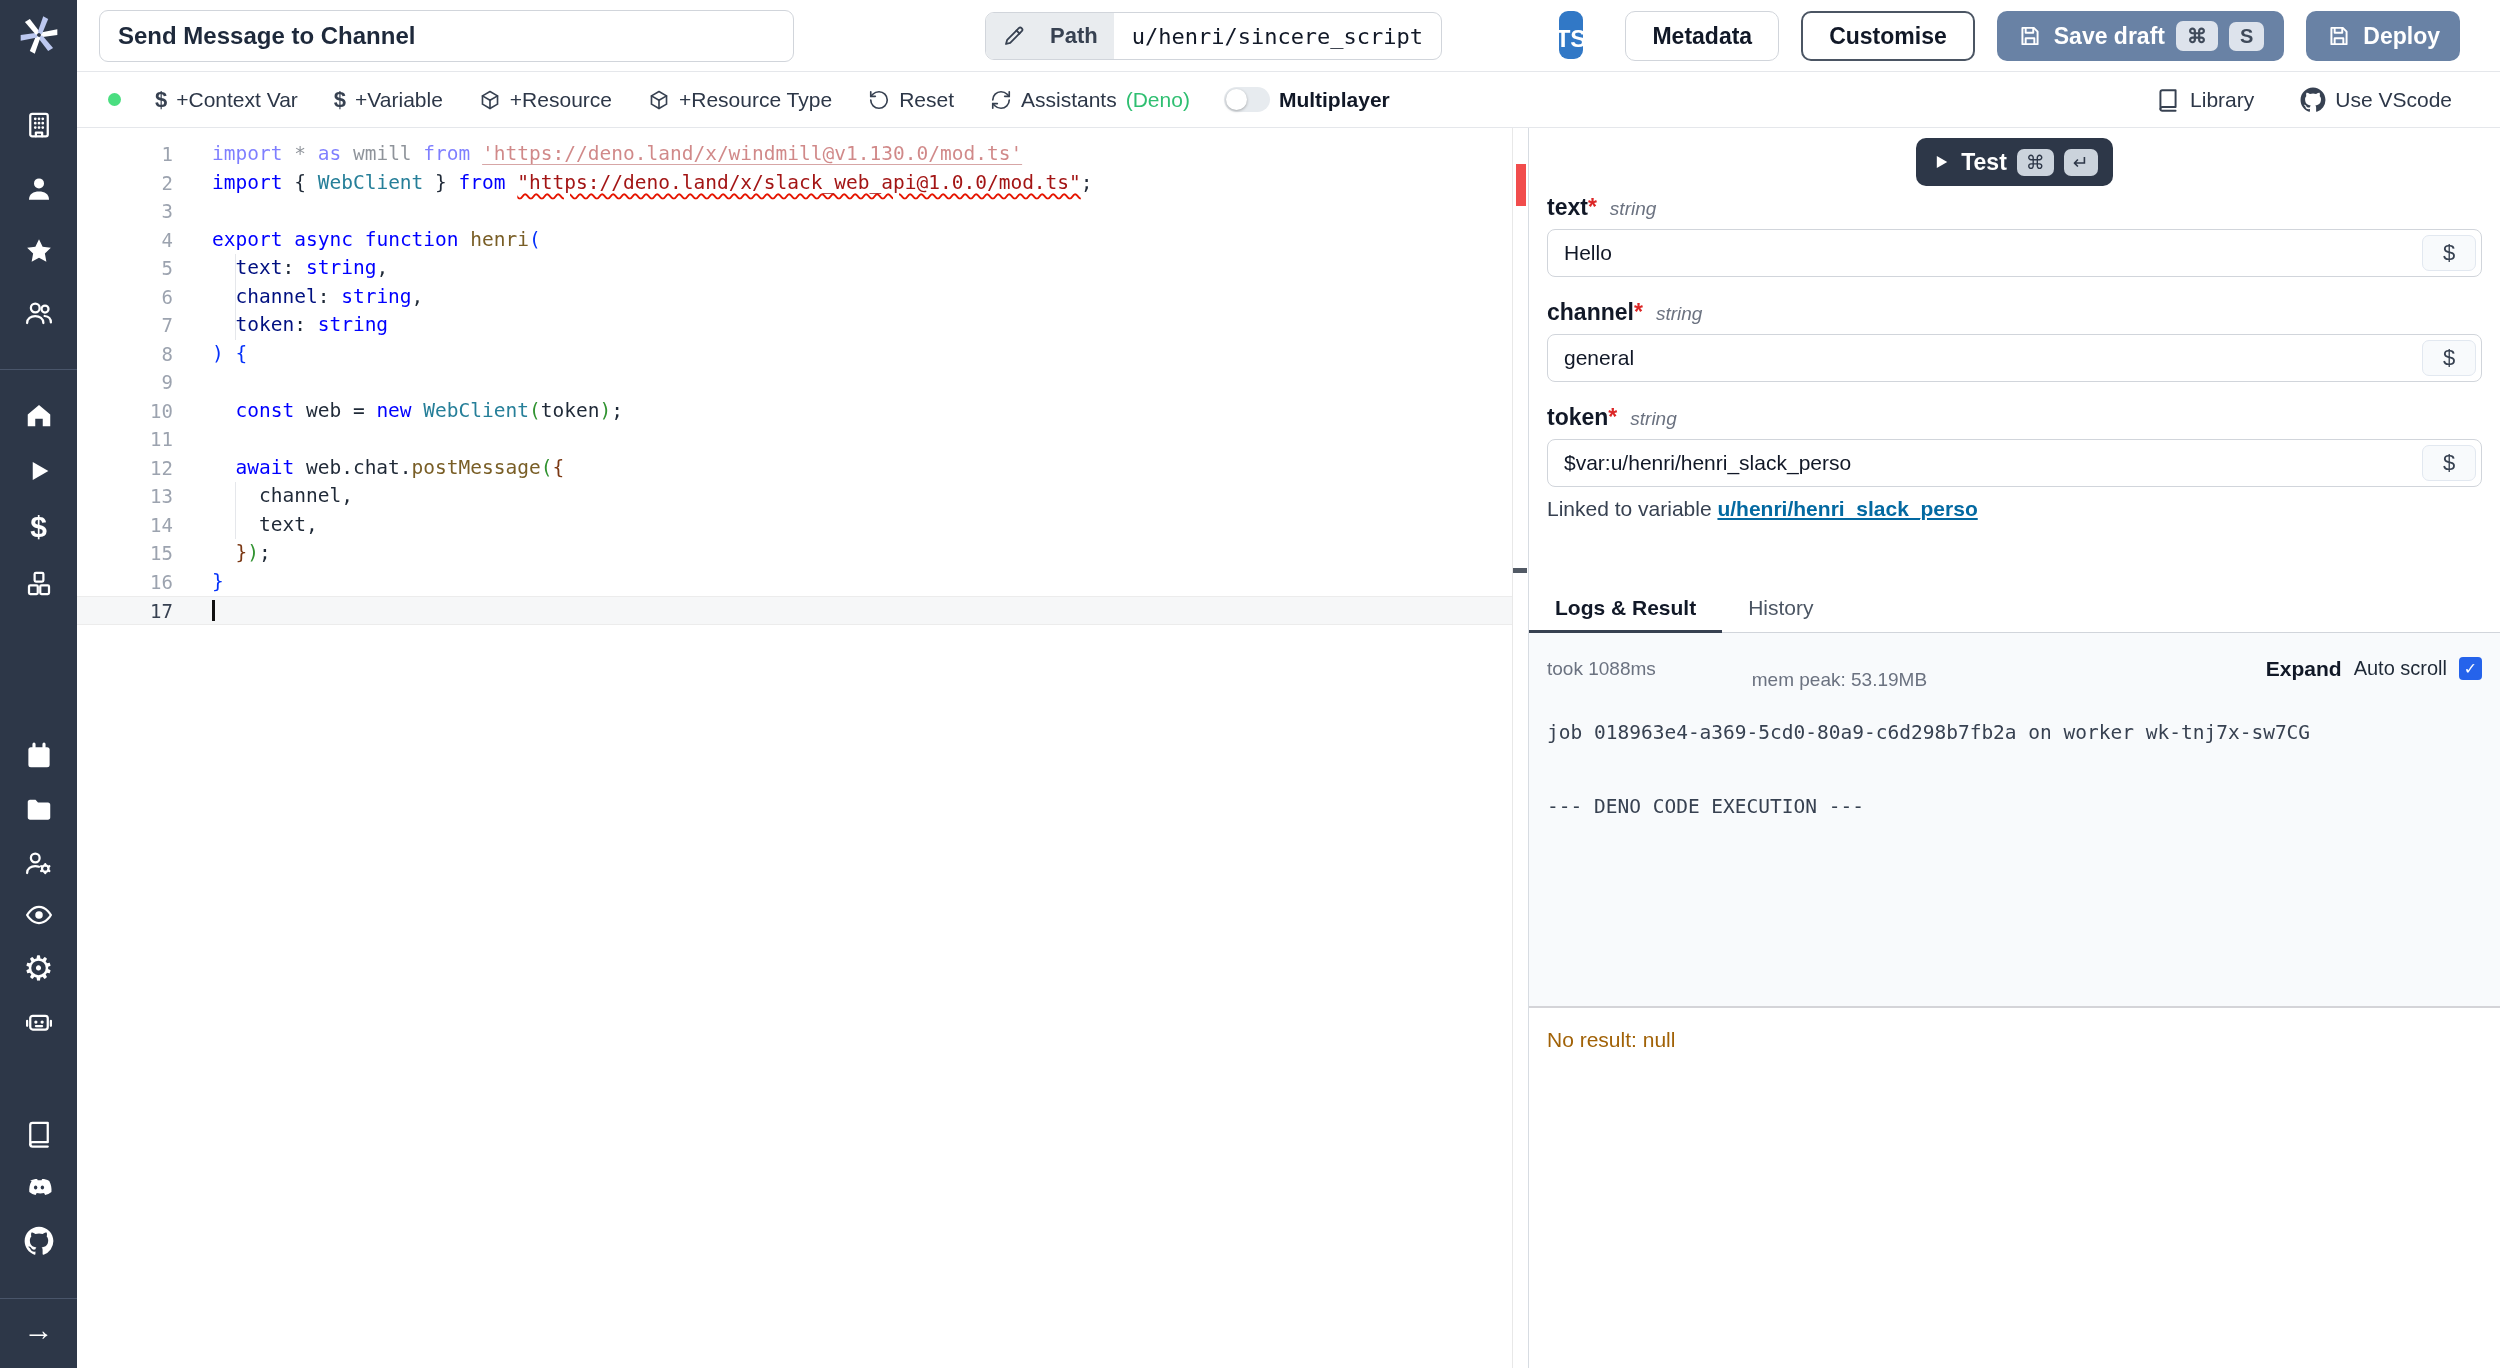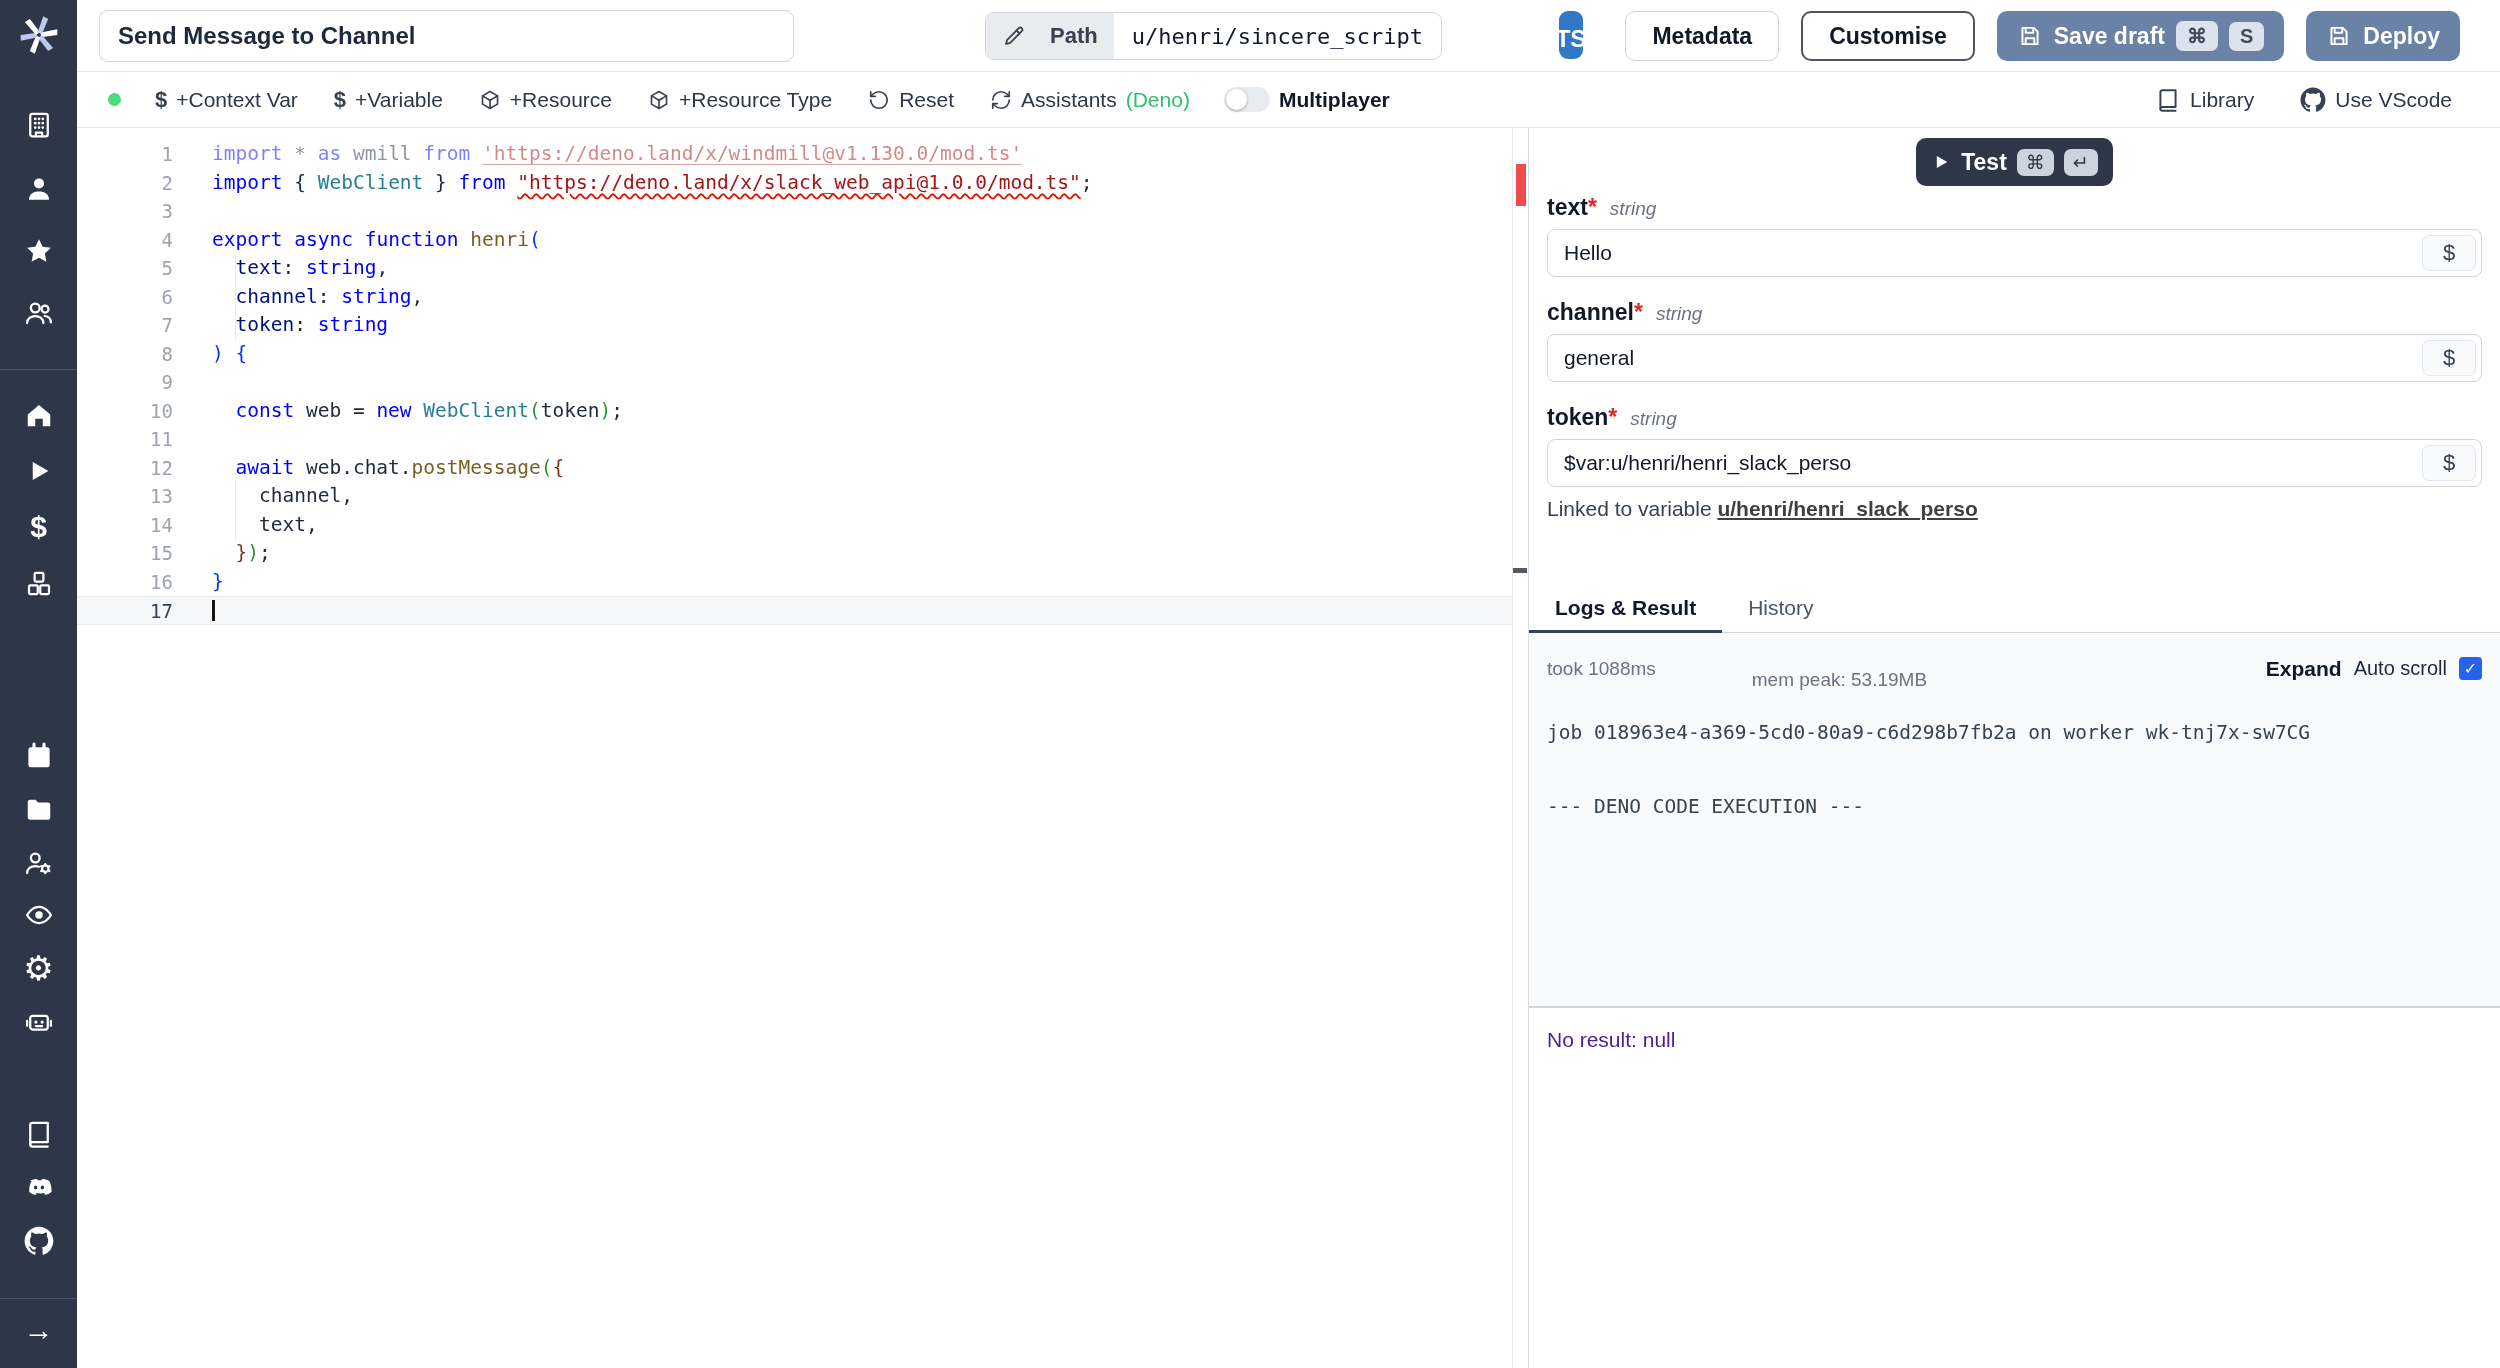--- a/index.html
+++ b/index.html
@@ -65,33 +65,33 @@
   .test-btn { background:#2d3748; border:none; color:#fff; border-radius:10px; height:48px; display:flex; align-items:center; gap:10px; padding:12px 15px; font-family:inherit; font-size:23px; font-weight:700; cursor:pointer; }
   .kbd-dark { background:#cbd3dc; color:#2d3748; border-radius:7px; padding:2px 9px; font-size:19px; font-weight:400; }
   .field { margin-bottom:22px; }
   .flabel { font-size:23px; font-weight:700; color:#111827; }
   .req { color:#dc2626; font-weight:700; }
   .ftype { font-style:italic; color:#6b7280; font-size:19px; margin-left:13px; font-weight:400; }
   .input { margin-top:8px; height:48px; border:1px solid #d1d5db; border-radius:8px; display:flex; align-items:center; position:relative; background:#fff; }
   .fval { flex:1; border:none; outline:none; background:transparent; font-family:inherit; font-size:21px; color:#111827; padding:0 70px 0 16px; height:100%; }
   .dollar { position:absolute; right:5px; top:5px; bottom:5px; width:54px; background:#f8fafc; border:1px solid #e2e8f0; border-radius:7px; display:flex; align-items:center; justify-content:center; font-size:22px; color:#374151; cursor:pointer; }
   .linked { margin-top:10px; font-size:21px; color:#374151; }
-  .linked a { color:#404040; font-weight:700; text-decoration:underline; cursor:pointer; }
+  .linked a { color:#0369a1; font-weight:700; text-decoration:underline; cursor:pointer; }
   .tabs { margin-top:40px; display:flex; border-bottom:1px solid #d1d5db; }
   .tab { padding:13px 26px 10px; font-size:21px; color:#4b5563; border-bottom:3px solid transparent; margin-bottom:-1px; cursor:pointer; }
   .tab.active { color:#111827; font-weight:600; border-bottom-color:#374151; }
   .stats { background:#f8fafc; display:flex; align-items:center; padding:13px 18px; font-size:19px; color:#6b7280; }
   .mem { margin-left:96px;margin-top:23px; }
   .stats-right { margin-left:auto; display:flex; align-items:center; gap:12px; }
   .expand { font-weight:700; color:#111827; font-size:21px; cursor:pointer; }
   .autoscroll { color:#1f2937; font-size:20px; }
   .checkbox { width:23px; height:23px; border-radius:4px; background:#2563eb; color:#fff; display:flex; align-items:center; justify-content:center; font-size:16px; cursor:pointer; }
   .logs { background:#f8fafc; height:302px; padding:10px 18px; font-family:"DejaVu Sans Mono",monospace; font-size:19.5px; color:#374151; line-height:37px; overflow:hidden; }
   .divider { border-top:2px solid #d4d4d8; }
-  .result { flex:1; padding:20px 18px; font-size:21px; color:#4c1d95; background:#fff; }
+  .result { flex:1; padding:20px 18px; font-size:21px; color:#a16207; background:#fff; }
   .icon { display:inline-flex; align-items:center; justify-content:center; }
 </style>
 </head>
 <body>
 
 <div class="app">
 
   <aside class="sidebar" id="sidebar">
     <div class="logo">
         <svg width="44" height="44" viewBox="0 0 24 24">

